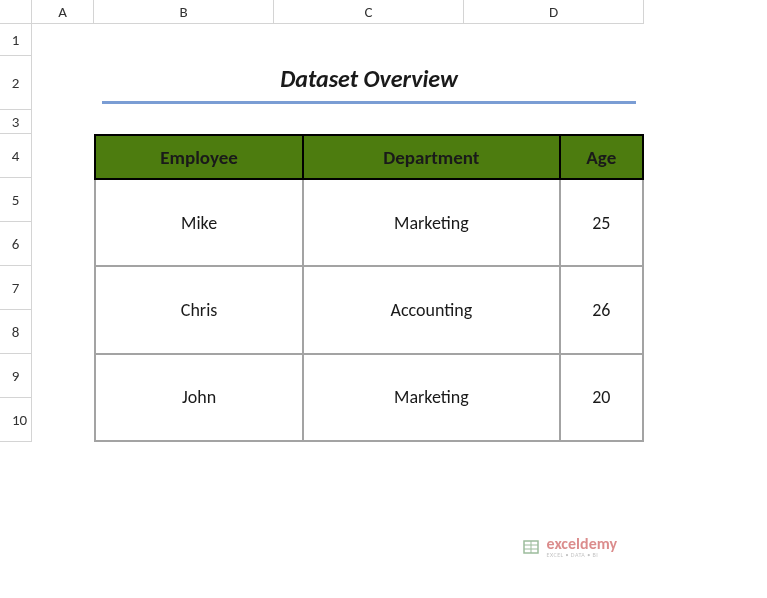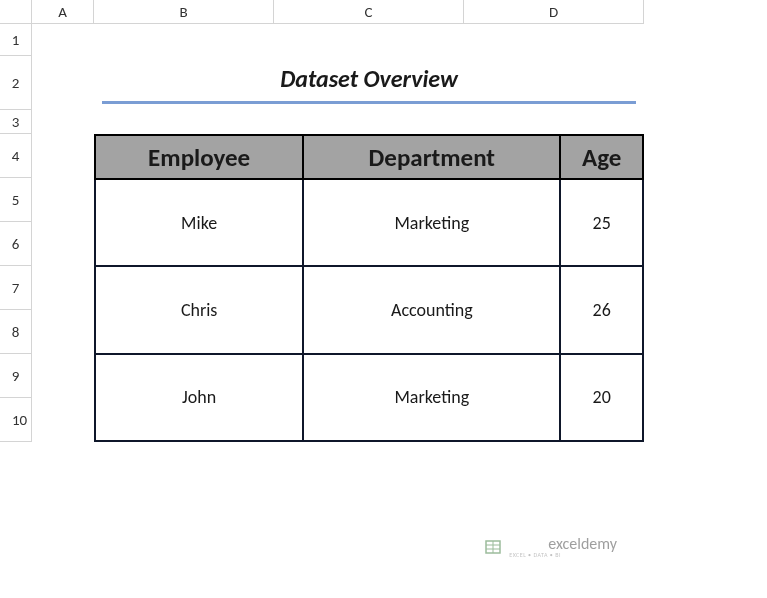--- a/index.html
+++ b/index.html
@@ -63,30 +63,30 @@
       grid-column: 3 / 6;
       grid-row: 5 / 12;
       position: relative;
     }
     .data-table {
       border-collapse: collapse;
       width: 100%;
       height: 100%;
     }
     .data-table th {
-      background: #a3a3a3;
+      background: #4d7c0f;
       border: 2px solid #000;
-      font-size: 25px;
+      font-size: 19px;
       font-weight: bold;
       color: #1a1a1a;
       height: 44px;
       text-align: center;
     }
     .data-table td {
-      border: 2px solid #0f172a;
+      border: 2px solid #a3a3a3;
       font-size: 18px;
       color: #1a1a1a;
       height: 36px;
       text-align: center;
       background: #fff;
     }
     .watermark {
       position: absolute;
       bottom: 40px;
       right: 150px;
@@ -102,23 +102,22 @@
       align-items: center;
       justify-content: center;
     }
     .watermark-text {
       display: flex;
       flex-direction: column;
       line-height: 1;
     }
     .watermark-main {
       font-size: 16px;
-      color: #404040;
-      font-weight: 400;
-      margin-left: 39px;
+      color: #b91c1c;
+      font-weight: 700;
     }
     .watermark-sub {
       font-size: 6px;
       color: #888;
       letter-spacing: 0.5px;
     }
     .col-a { grid-column: 2; }
     .col-b { grid-column: 3; }
     .col-c { grid-column: 4; }
     .col-d { grid-column: 5; }

